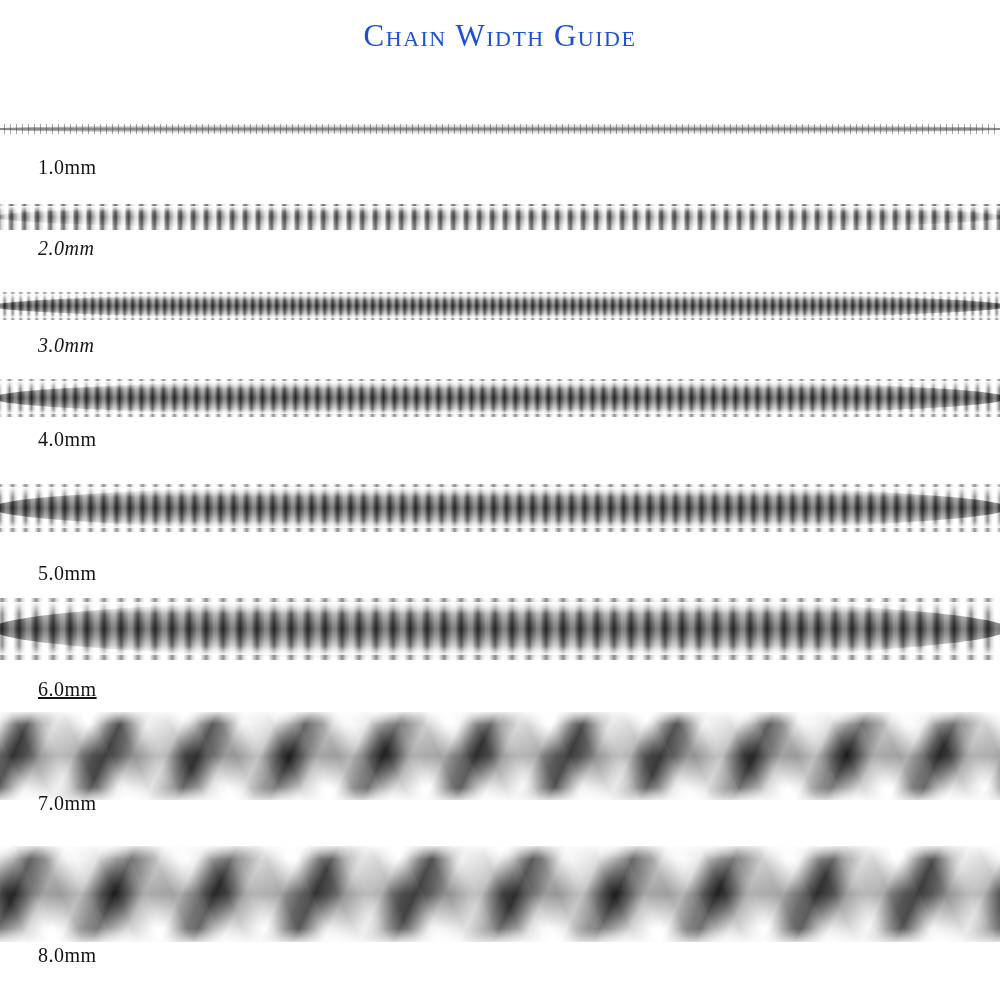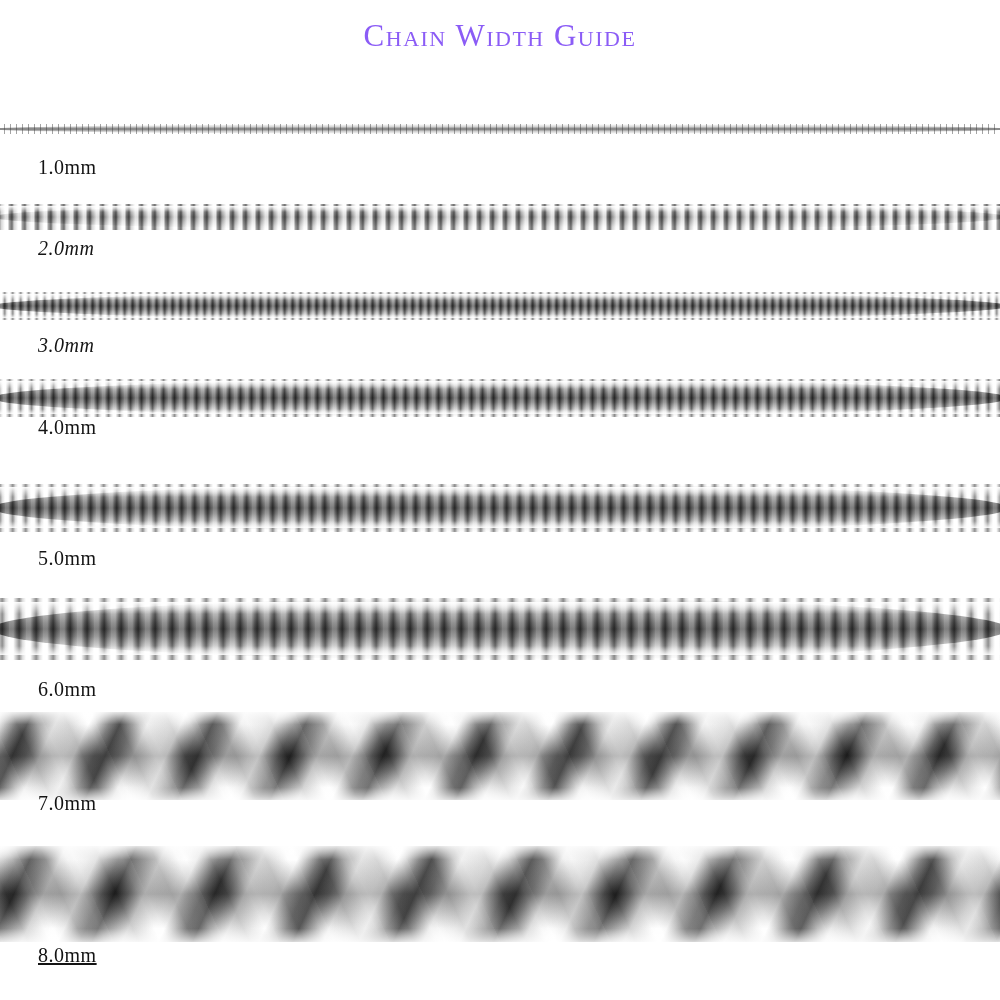--- a/index.html
+++ b/index.html
@@ -17,21 +17,21 @@
 
   #page-title {
     position: absolute;
     top: 18px;
     left: 0;
     width: 1000px;
     text-align: center;
     font-family: "Liberation Serif", serif;
     font-size: 31px;
     letter-spacing: 1.5px;
-    color: #8b5cf6;
+    color: #1d4ed8;
     font-variant: small-caps;
     white-space: nowrap;
   }
 
   
   .chain-band {
     position: absolute;
     left: -8px;
     width: 1016px;
     overflow: hidden;
@@ -119,42 +119,42 @@
       <div class="gloss" style="top: 2px; height: 6px;"></div>
       <div class="gloss" style="top: 22px; height: 4px; background: linear-gradient(to top, rgba(255, 255, 255, 0.9), rgba(255, 255, 255, 0));"></div>
     </div>
     <div class="chain-label" style="top: 334px; font-style: italic;">3.0mm</div>
     <div class="chain-band" style="top: 379px; height: 38px;">
       <div class="metal"></div>
       <div class="links" style="background: repeating-linear-gradient(to right, rgba(255, 255, 255, 0.55) 0px, rgba(255, 255, 255, 0.55) 2.75px, rgba(90, 90, 90, 0.55) 4.95px, rgba(25, 25, 25, 0.7) 6.6px, rgba(150, 150, 150, 0.45) 8.8px, rgba(255, 255, 255, 0.45) 11px); opacity: 0.7;"></div>
       <div class="gloss" style="top: 2px; height: 8px;"></div>
       <div class="gloss" style="top: 30px; height: 5px; background: linear-gradient(to top, rgba(255, 255, 255, 0.9), rgba(255, 255, 255, 0));"></div>
     </div>
-    <div class="chain-label" style="top: 416px;">4.0mm</div>
+    <div class="chain-label" style="top: 428px;">4.0mm</div>
     <div class="chain-band" style="top: 484px; height: 48px;">
       <div class="metal"></div>
       <div class="links" style="background: repeating-linear-gradient(to right, rgba(255, 255, 255, 0.55) 0px, rgba(255, 255, 255, 0.55) 3.25px, rgba(90, 90, 90, 0.55) 5.85px, rgba(25, 25, 25, 0.7) 7.8px, rgba(150, 150, 150, 0.45) 10.4px, rgba(255, 255, 255, 0.45) 13px); opacity: 0.7;"></div>
       <div class="gloss" style="top: 3px; height: 10px;"></div>
       <div class="gloss" style="top: 37px; height: 7px; background: linear-gradient(to top, rgba(255, 255, 255, 0.9), rgba(255, 255, 255, 0));"></div>
     </div>
-    <div class="chain-label" style="top: 547px;">5.0mm</div>
+    <div class="chain-label" style="top: 562px;">5.0mm</div>
     <div class="chain-band" style="top: 598px; height: 62px;">
       <div class="metal"></div>
       <div class="links" style="background: repeating-linear-gradient(to right, rgba(255, 255, 255, 0.55) 0px, rgba(255, 255, 255, 0.55) 4.25px, rgba(90, 90, 90, 0.55) 7.65px, rgba(25, 25, 25, 0.7) 10.2px, rgba(150, 150, 150, 0.45) 13.6px, rgba(255, 255, 255, 0.45) 17px); opacity: 0.7;"></div>
       <div class="gloss" style="top: 4px; height: 12px;"></div>
       <div class="gloss" style="top: 48px; height: 9px; background: linear-gradient(to top, rgba(255, 255, 255, 0.9), rgba(255, 255, 255, 0));"></div>
     </div>
-    <div class="chain-label" style="top: 678px;">6.0mm</div>
+    <div class="chain-label" style="top: 678px; text-decoration: underline;">6.0mm</div>
     <div class="chain-band" style="top: 712px; height: 88px;">
       <div class="metal" style="background: linear-gradient(rgb(255, 255, 255) 0%, rgb(228, 228, 228) 10%, rgb(157, 157, 157) 25%, rgb(58, 58, 58) 48%, rgb(111, 111, 111) 66%, rgb(207, 207, 207) 84%, rgb(255, 255, 255) 100%); border-radius: 0px;"></div>
       <div class="rope" style="background: repeating-linear-gradient(115deg, rgba(255, 255, 255, 0.98) 0px, rgba(255, 255, 255, 0.98) 8.4px, rgba(205, 205, 205, 0.85) 15.12px, rgba(85, 85, 85, 0.85) 26.88px, rgba(20, 20, 20, 0.88) 36.96px, rgba(110, 110, 110, 0.8) 48.72px, rgba(235, 235, 235, 0.9) 62.16px, rgba(255, 255, 255, 0.98) 84px);"></div>
       <div class="rope" style="opacity: 0.45; background: repeating-linear-gradient(-115deg, rgba(255, 255, 255, 0.55) 0px, rgba(255, 255, 255, 0.55) 6.72px, rgba(70, 70, 70, 0.45) 25.2px, rgba(255, 255, 255, 0.45) 46.2px);"></div>
       <div class="rope" style="background: linear-gradient(rgba(255, 255, 255, 0.85) 0%, rgba(255, 255, 255, 0.15) 14%, rgba(0, 0, 0, 0.25) 50%, rgba(255, 255, 255, 0.18) 86%, rgba(255, 255, 255, 0.8) 100%);"></div>
     </div>
     <div class="chain-label" style="top: 792px;">7.0mm</div>
     <div class="chain-band" style="top: 846px; height: 96px;">
       <div class="metal" style="background: linear-gradient(rgb(255, 255, 255) 0%, rgb(228, 228, 228) 10%, rgb(157, 157, 157) 25%, rgb(58, 58, 58) 48%, rgb(111, 111, 111) 66%, rgb(207, 207, 207) 84%, rgb(255, 255, 255) 100%); border-radius: 0px;"></div>
       <div class="rope" style="background: repeating-linear-gradient(115deg, rgba(255, 255, 255, 0.98) 0px, rgba(255, 255, 255, 0.98) 9.1px, rgba(205, 205, 205, 0.85) 16.38px, rgba(85, 85, 85, 0.85) 29.12px, rgba(20, 20, 20, 0.88) 40.04px, rgba(110, 110, 110, 0.8) 52.78px, rgba(235, 235, 235, 0.9) 67.34px, rgba(255, 255, 255, 0.98) 91px);"></div>
       <div class="rope" style="opacity: 0.45; background: repeating-linear-gradient(-115deg, rgba(255, 255, 255, 0.55) 0px, rgba(255, 255, 255, 0.55) 7.28px, rgba(70, 70, 70, 0.45) 27.3px, rgba(255, 255, 255, 0.45) 50.05px);"></div>
       <div class="rope" style="background: linear-gradient(rgba(255, 255, 255, 0.85) 0%, rgba(255, 255, 255, 0.15) 14%, rgba(0, 0, 0, 0.25) 50%, rgba(255, 255, 255, 0.18) 86%, rgba(255, 255, 255, 0.8) 100%);"></div>
     </div>
-    <div class="chain-label" style="top: 944px; text-decoration: underline;">8.0mm</div>
+    <div class="chain-label" style="top: 944px;">8.0mm</div>
   </div>
 
 </body></html>

